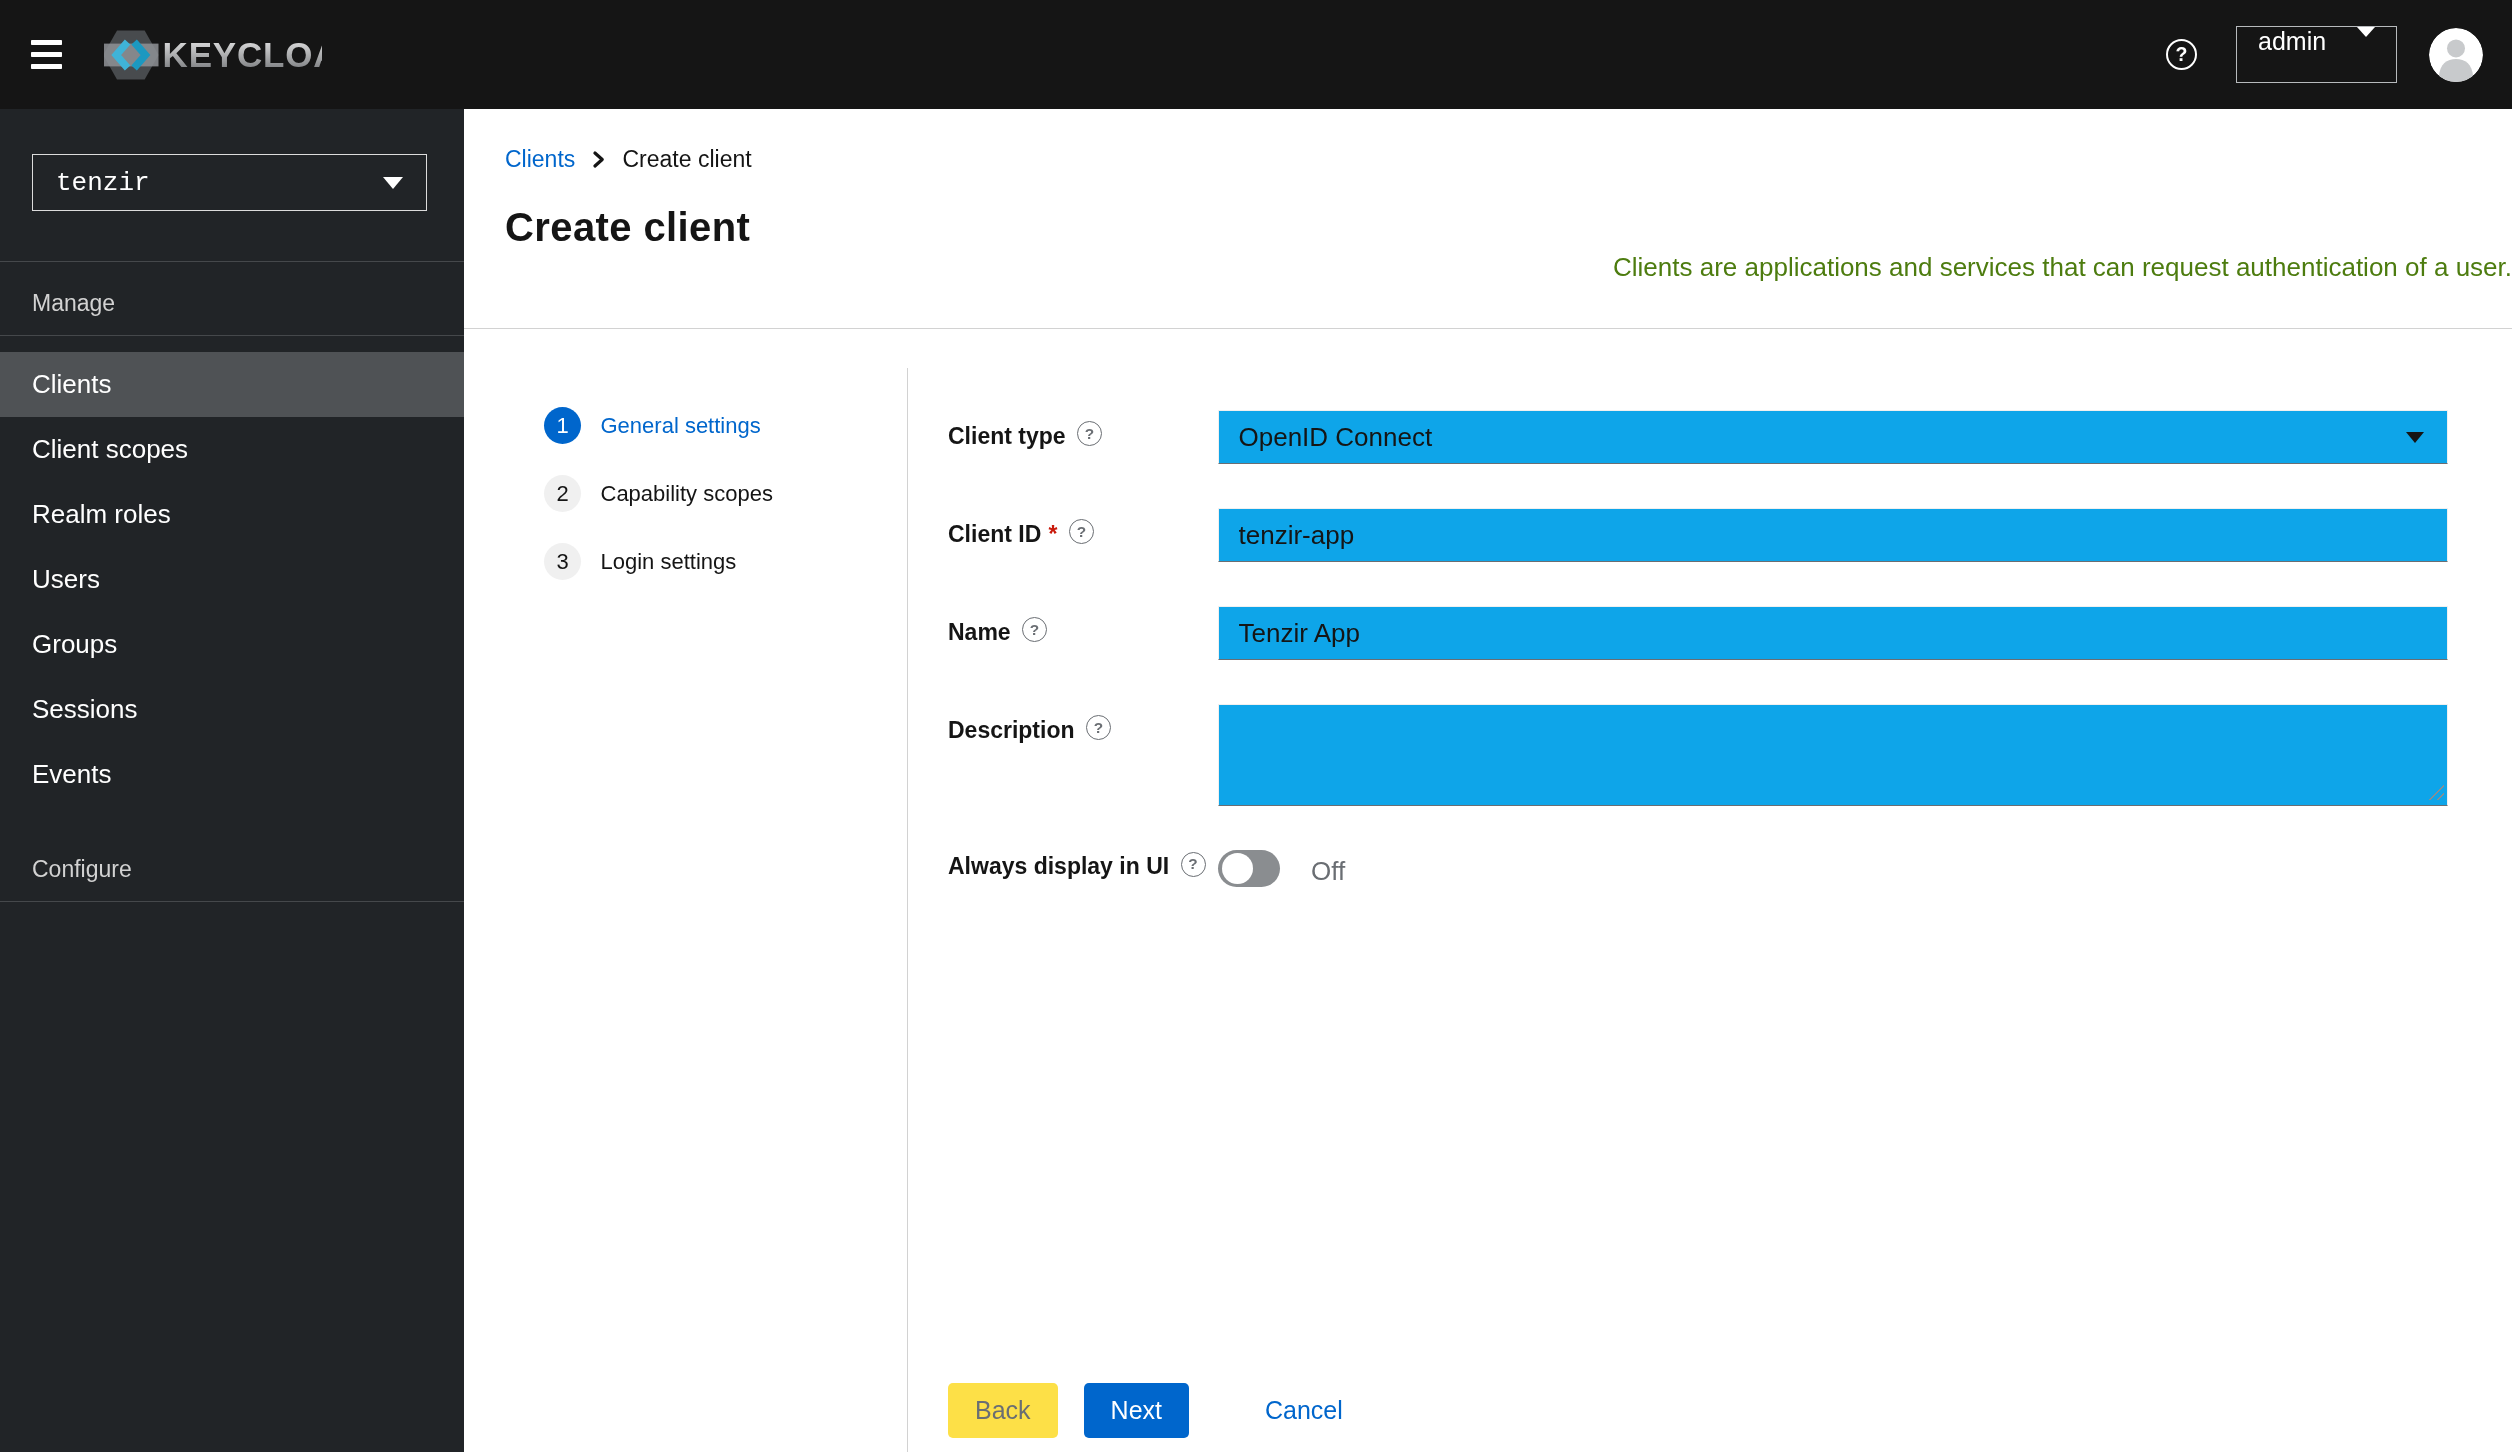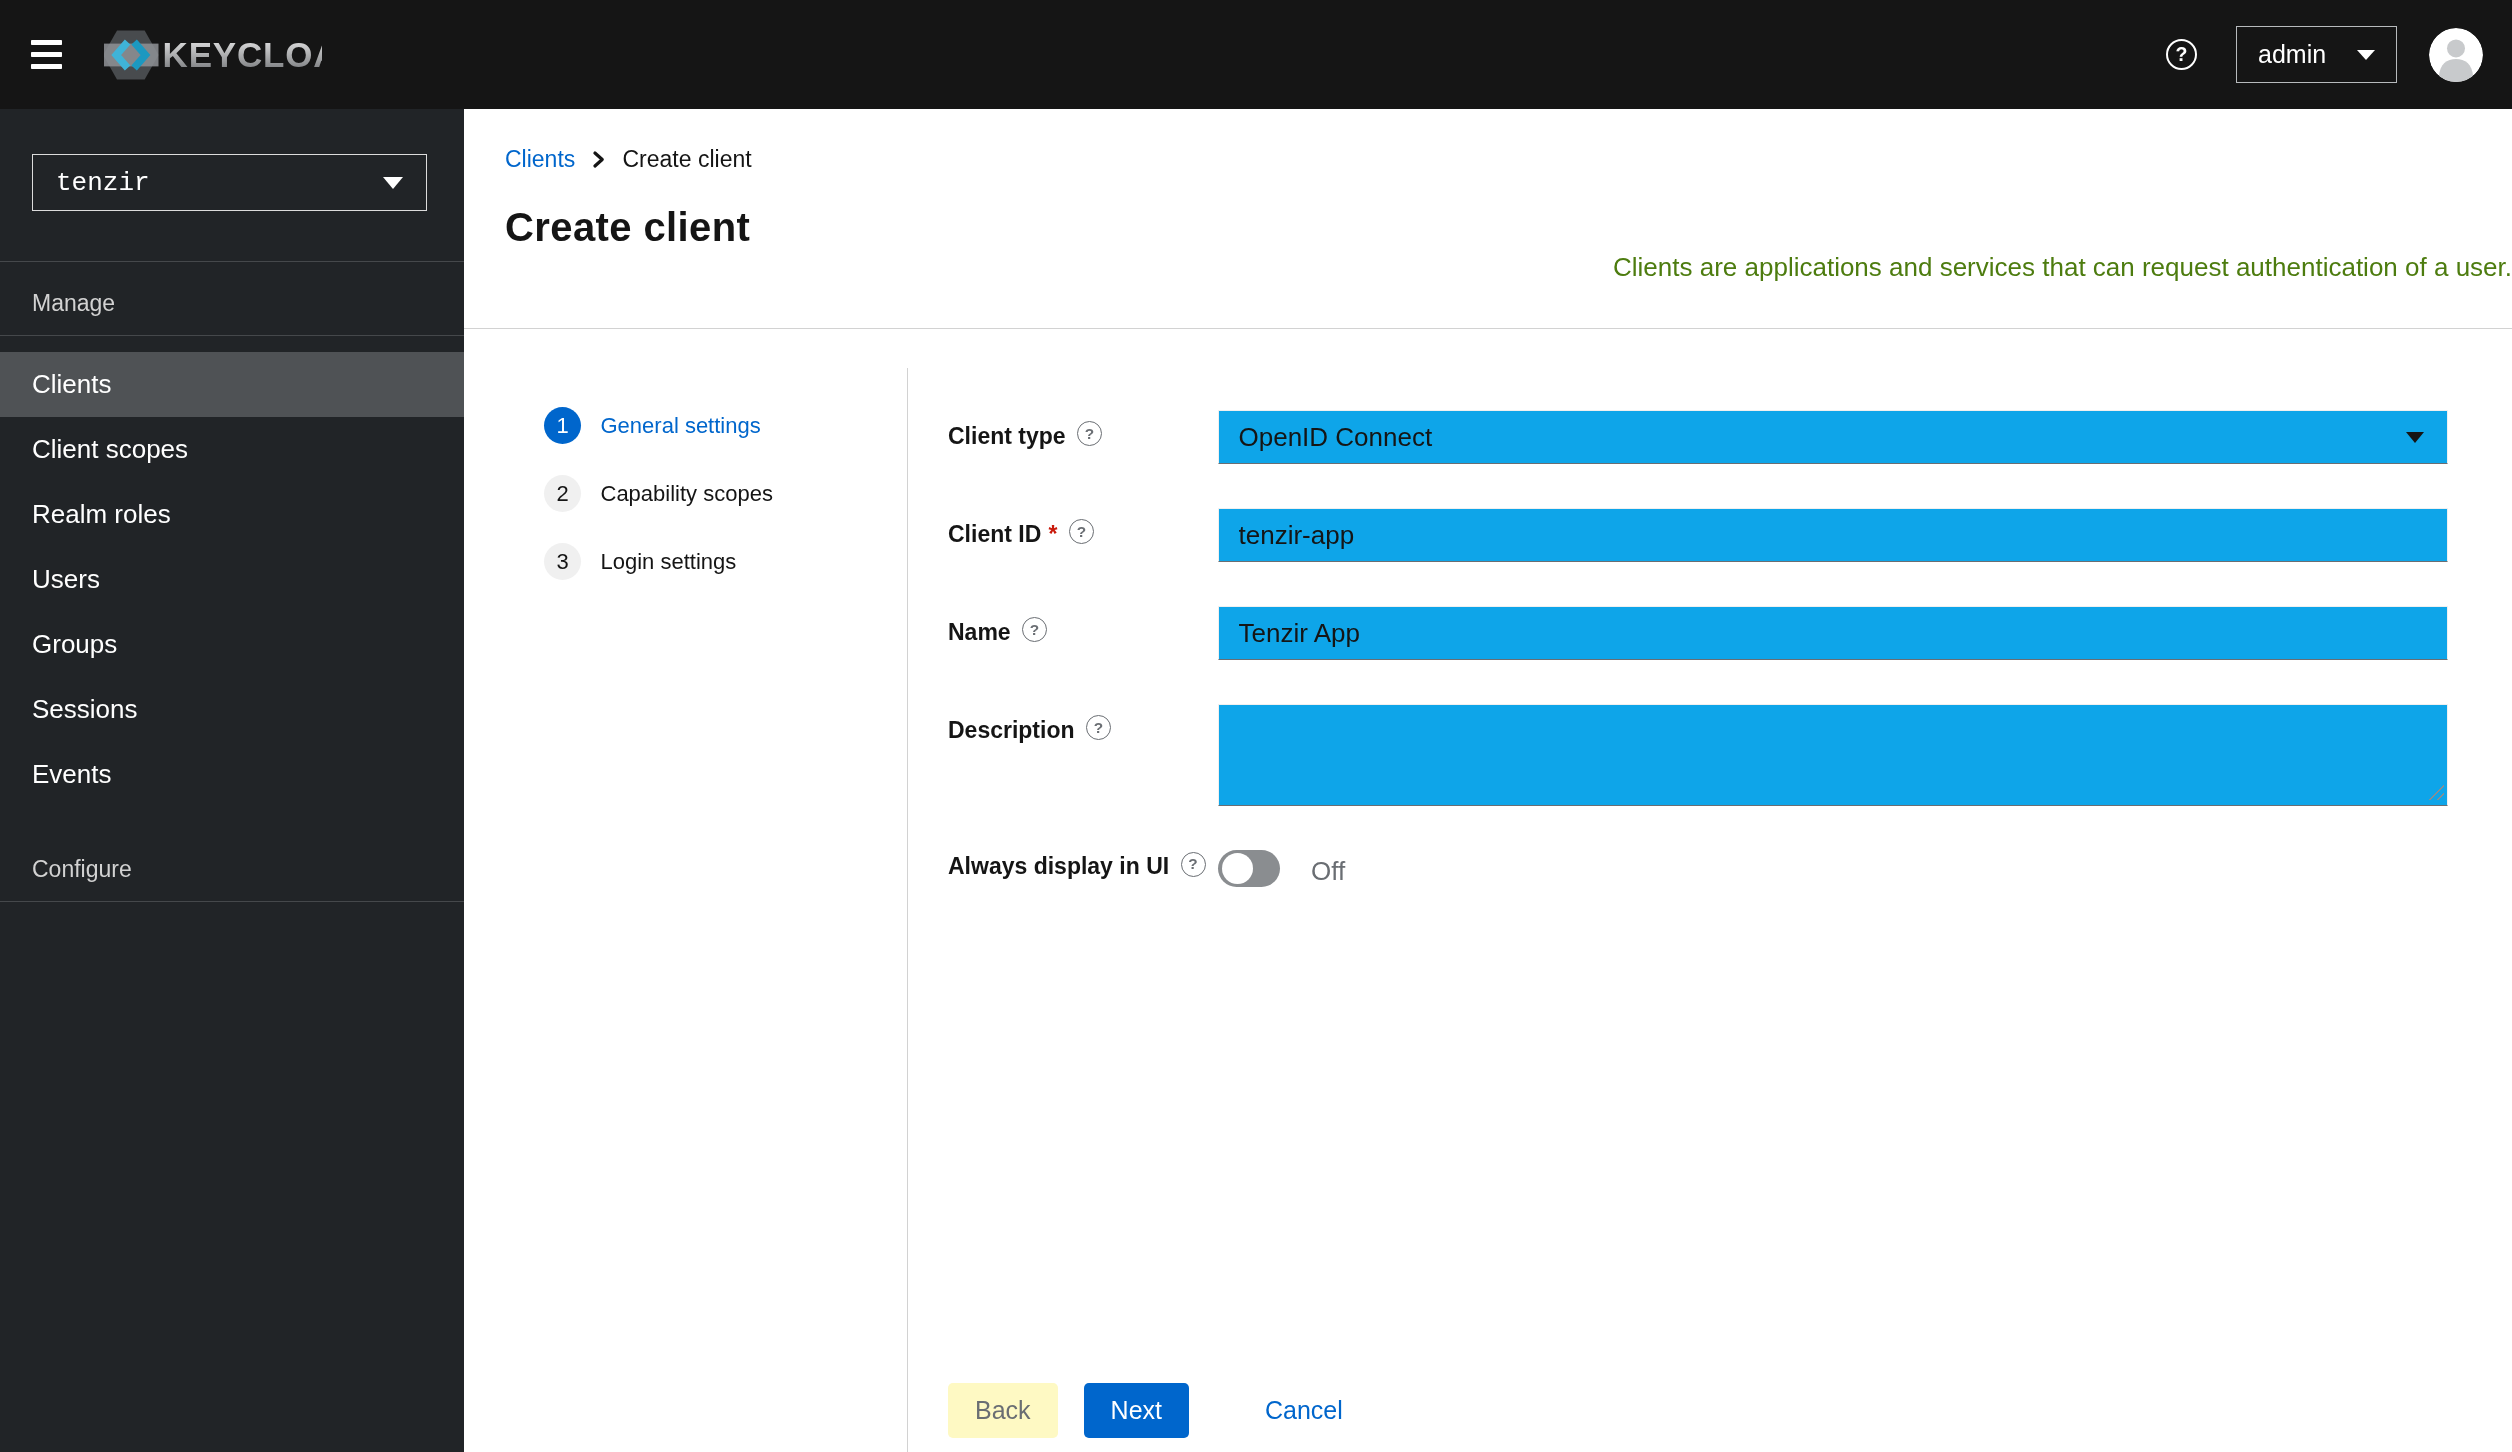--- a/index.html
+++ b/index.html
@@ -9,21 +9,21 @@
 
   
   .masthead { height:109px; background:#151515; display:flex; align-items:center; justify-content:space-between; padding:0 29px 0 31px; flex:none; }
   .masthead-left { display:flex; align-items:center; }
   .hamburger { background:none; border:none; width:32px; height:29px; display:flex; flex-direction:column; justify-content:space-between; cursor:pointer; margin-right:41px; }
   .hamburger span { display:block; width:31px; height:4.9px; background:#fff; border-radius:0.8px; }
   .brand svg { display:block; }
   .masthead-right { display:flex; align-items:center; }
   .help-btn { background:none; border:none; margin-right:39px; cursor:pointer; display:flex; }
   .help-circle { width:31px; height:31px; border:2.4px solid #fff; border-radius:50%; color:#fff; font-size:19.5px; font-weight:700; display:flex; align-items:center; justify-content:center; }
-  .user-dropdown { background:none; border:1.6px solid #b7babd; color:#fff; height:57px; min-width:161px; display:flex; align-items:center; justify-content:space-between; padding:0 21px; font-size:25px; font-family:inherit; cursor:pointer; margin-right:32px; }
+  .user-dropdown { background:none; border:1.6px solid #b7babd; color:#fff; height:57px; min-width:161px; display:flex; align-items:flex-start; justify-content:space-between; padding:0 21px; font-size:25px; font-family:inherit; cursor:pointer; margin-right:32px; }
   .caret { width:0; height:0; border-left:9px solid transparent; border-right:9px solid transparent; border-top:10.6px solid #fff; margin-left:19.5px; }
   .avatar { width:54px; height:54px; border-radius:50%; overflow:hidden; flex:none; }
 
   
   .body-row { display:flex; flex:1; min-height:0; }
 
   
   .sidebar { width:464px; flex:none; background:#212427; color:#fff; }
   .realm-selector { margin:45px 36px 0 32px; height:57px; border:1.6px solid #dcdcdc; display:flex; align-items:center; justify-content:space-between; padding:0 23px; font-size:26px; color:#fff; cursor:pointer; background:transparent; width:395px; font-family:Liberation Mono, monospace; }
   .realm-selector .caret { border-left-width:10.6px; border-right-width:10.6px; border-top-width:12px; margin-left:0; }
@@ -70,21 +70,21 @@
       background:repeating-linear-gradient(135deg, #8a8d90 0 1.6px, transparent 1.6px 5.7px);
       clip-path:polygon(100% 0, 100% 100%, 0 100%); }
   .toggle-row .form-label { padding-top:3.2px; }
   .switch-wrap { display:flex; align-items:flex-end; }
   .switch { width:62px; height:37px; border-radius:18.7px; background:#8a8d90; position:relative; display:inline-block; cursor:pointer; flex:none; }
   .switch-knob { position:absolute; left:4px; top:3.2px; width:31px; height:31px; border-radius:50%; background:#fff; }
   .switch-label { font-size:26px; color:#6a6e73; margin-left:31px; }
 
   .wizard-footer { margin-top:auto; display:flex; align-items:center; }
   .btn { font-family:inherit; font-size:25px; border:none; border-radius:4.9px; height:55px; padding:0 27px; cursor:pointer; }
-  .btn-disabled { background:#fef9c3; color:#6a6e73; cursor:default; }
+  .btn-disabled { background:#fde047; color:#6a6e73; cursor:default; }
   .btn-primary { background:#0066cc; color:#fff; margin-left:26px; }
   .btn-link { background:none; color:#0066cc; margin-left:76px; padding:0; }
 </style>
 </head>
 <body>
 
 <div id="app">
 
   <header class="masthead">
     <div class="masthead-left">

